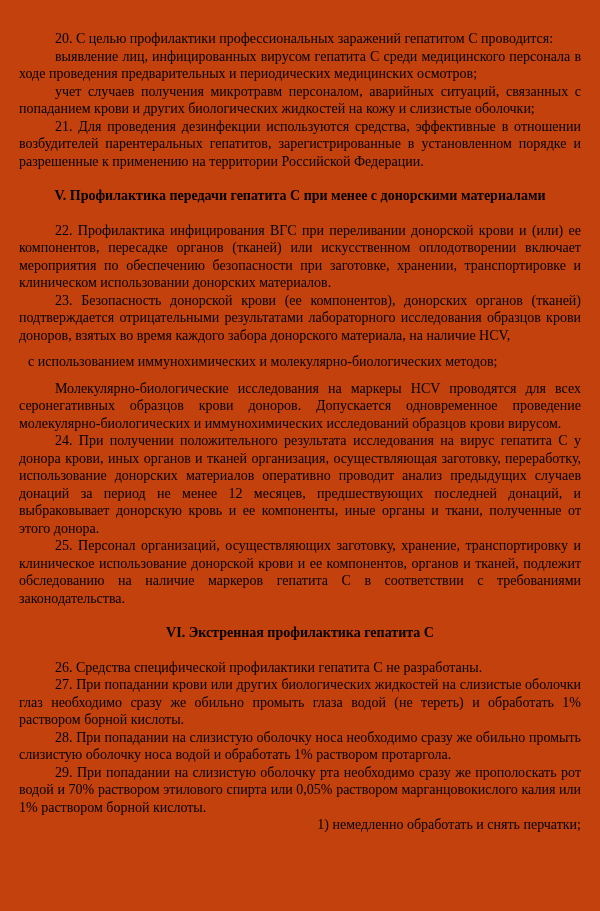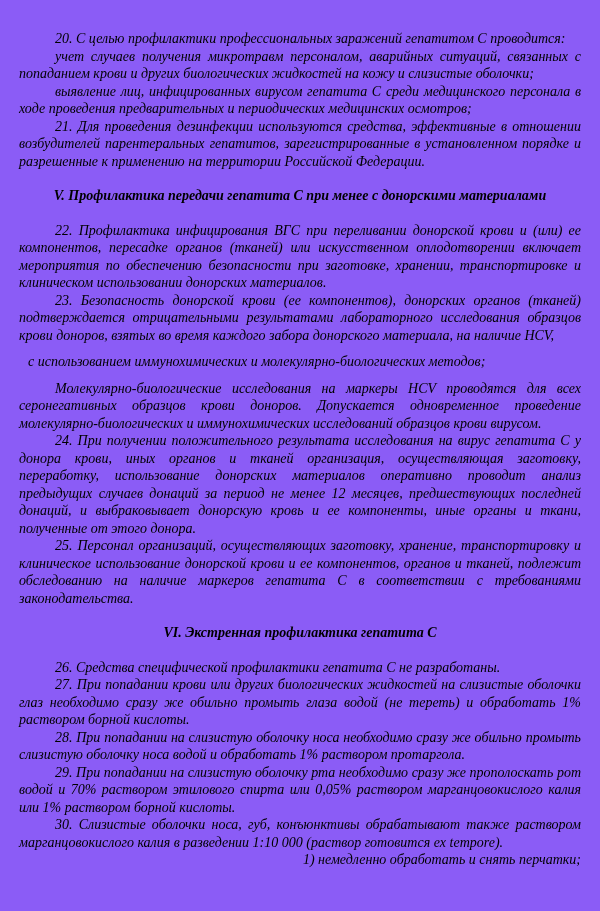--- a/index.html
+++ b/index.html
@@ -12,22 +12,21 @@
     height: 911px;
     overflow: hidden;
     font-family: "Liberation Serif", "DejaVu Serif", serif;
     color: #000000;
   }
   .page {
     box-sizing: border-box;
     width: 600px;
     height: 911px;
     padding: 30px 19px 16px 19px;
-    background: #8b5cf6;
-    font-style: italic;
+    background: #c2410c;
   }
   .blk-paragraph {
     text-align: justify;
     text-indent: 36px;
     font-size: 14px;
     line-height: 17.5px;
     margin: 0;
   }
   .blk-continuation {
     text-align: justify;
@@ -51,31 +50,30 @@
     line-height: 17.5px;
     margin: 0;
   }
 </style>
 </head>
 <body>
 
 <div class="page">
   <div>
       <div class="blk-paragraph">20. С целью профилактики профессиональных заражений гепатитом С проводится:</div>
+      <div class="blk-paragraph">выявление лиц, инфицированных вирусом гепатита С среди медицинского персонала в ходе проведения предварительных и периодических медицинских осмотров;</div>
       <div class="blk-paragraph">учет случаев получения микротравм персоналом, аварийных ситуаций, связанных с попаданием крови и других биологических жидкостей на кожу и слизистые оболочки;</div>
-      <div class="blk-paragraph">выявление лиц, инфицированных вирусом гепатита С среди медицинского персонала в ходе проведения предварительных и периодических медицинских осмотров;</div>
       <div class="blk-paragraph">21. Для проведения дезинфекции используются средства, эффективные в отношении возбудителей парентеральных гепатитов, зарегистрированные в установленном порядке и разрешенные к применению на территории Российской Федерации.</div>
       <div class="blk-heading">V. Профилактика передачи гепатита С при менее с донорскими материалами</div>
       <div class="blk-paragraph">22. Профилактика инфицирования ВГС при переливании донорской крови и (или) ее компонентов, пересадке органов (тканей) или искусственном оплодотворении включает мероприятия по обеспечению безопасности при заготовке, хранении, транспортировке и клиническом использовании донорских материалов.</div>
       <div class="blk-paragraph">23. Безопасность донорской крови (ее компонентов), донорских органов (тканей) подтверждается отрицательными результатами лабораторного исследования образцов крови доноров, взятых во время каждого забора донорского материала, на наличие HCV,</div>
       <div class="blk-continuation">с использованием иммунохимических и молекулярно-биологических методов;</div>
       <div class="blk-paragraph">Молекулярно-биологические исследования на маркеры HCV проводятся для всех серонегативных образцов крови доноров. Допускается одновременное проведение молекулярно-биологических и иммунохимических исследований образцов крови вирусом.</div>
       <div class="blk-paragraph">24. При получении положительного результата исследования на вирус гепатита С у донора крови, иных органов и тканей организация, осуществляющая заготовку, переработку, использование донорских материалов оперативно проводит анализ предыдущих случаев донаций за период не менее 12 месяцев, предшествующих последней донаций, и выбраковывает донорскую кровь и ее компоненты, иные органы и ткани, полученные от этого донора.</div>
       <div class="blk-paragraph">25. Персонал организаций, осуществляющих заготовку, хранение, транспортировку и клиническое использование донорской крови и ее компонентов, органов и тканей, подлежит обследованию на наличие маркеров гепатита С в соответствии с требованиями законодательства.</div>
       <div class="blk-heading">VI. Экстренная профилактика гепатита С</div>
       <div class="blk-paragraph">26. Средства специфической профилактики гепатита С не разработаны.</div>
       <div class="blk-paragraph">27. При попадании крови или других биологических жидкостей на слизистые оболочки глаз необходимо сразу же обильно промыть глаза водой (не тереть) и обработать 1% раствором борной кислоты.</div>
       <div class="blk-paragraph">28. При попадании на слизистую оболочку носа необходимо сразу же обильно промыть слизистую оболочку носа водой и обработать 1% раствором протаргола.</div>
       <div class="blk-paragraph">29. При попадании на слизистую оболочку рта необходимо сразу же прополоскать рот водой и 70% раствором этилового спирта или 0,05% раствором марганцовокислого калия или 1% раствором борной кислоты.</div>
-      <div class="blk-paragraph">30. Слизистые оболочки носа, губ, конъюнктивы обрабатывают также раствором марганцовокислого калия в разведении 1:10 000 (раствор готовится ex tempore).</div>
       <div class="blk-list-item">1) немедленно обработать и снять перчатки;</div>
     </div>
 </div>
 
 </body></html>

